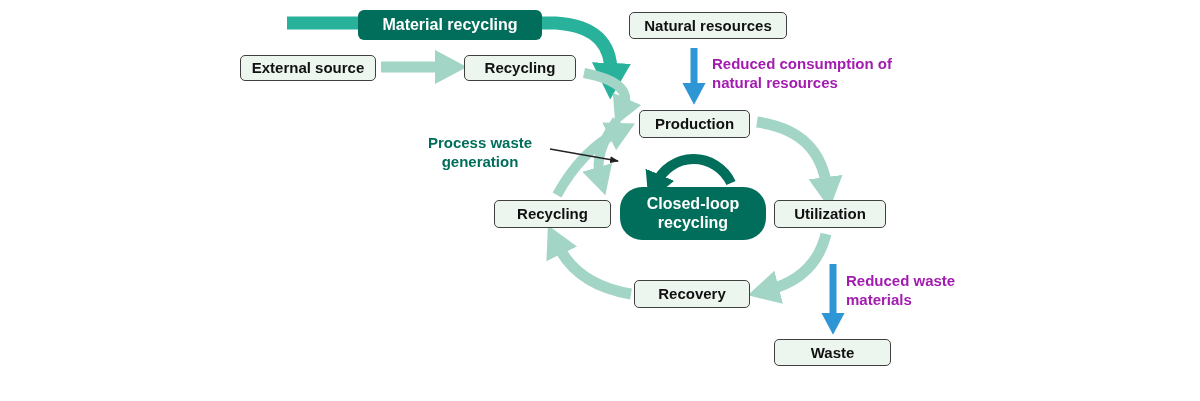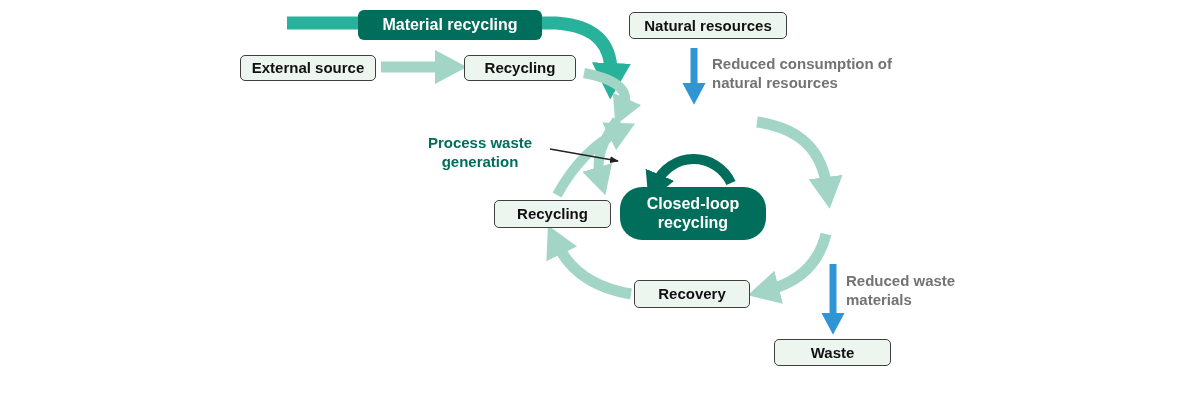--- a/index.html
+++ b/index.html
@@ -8,21 +8,21 @@
   .canvas { position:relative; width:1172px; height:401px; background:#ffffff; overflow:hidden; }
   .arrow-layer { position:absolute; left:0; top:0; width:1200px; height:401px; }
   .node {
     position:absolute; display:flex; align-items:center; justify-content:center;
     background:#edf5ef; border:1.5px solid #3f3f3f; border-radius:5px;
     font-weight:bold; font-size:15px; color:#111; text-align:center; line-height:1.15;
   }
   .node.dark { background:#006e5a; border:none; color:#fff; border-radius:6px; }
   .ml { white-space:pre-line; }
   .ann { position:absolute; font-weight:bold; font-size:15px; line-height:1.25; }
-  .ann.blue { color:#737373; text-align:left; }
+  .ann.blue { color:#a21caf; text-align:left; }
   .ann.teal { color:#006e5a; text-align:center; }
 
   
   #n-material    { left:358px; top:10px;  width:184px; height:30px; font-size:16px; }
   #n-natural     { left:629px; top:12px;  width:158px; height:27px; }
   #n-external    { left:240px; top:55px;  width:136px; height:26px; }
   #n-recycling-t { left:464px; top:55px;  width:112px; height:26px; }
   #n-production  { left:639px; top:110px; width:111px; height:28px; }
   #n-recycling-m { left:494px; top:200px; width:117px; height:28px; }
   #n-closedloop  { left:620px; top:187px; width:146px; height:53px; font-size:16px; border-radius:22px; }
@@ -92,30 +92,36 @@
   </div>
 
   <div class="node" id="n-external">
     <span class="ml">External source</span>
   </div>
 
   <div class="node" id="n-recycling-t">
     <span class="ml">Recycling</span>
   </div>
 
+  <div class="node" id="n-production">
+    <span class="ml">Production</span>
+  </div>
 
   <div class="node dark" id="n-closedloop">
     <span class="ml">Closed-loop
 recycling</span>
   </div>
 
   <div class="node" id="n-recycling-m">
     <span class="ml">Recycling</span>
   </div>
 
+  <div class="node" id="n-utilization">
+    <span class="ml">Utilization</span>
+  </div>
 
   <div class="node" id="n-recovery">
     <span class="ml">Recovery</span>
   </div>
 
   <div class="node" id="n-waste">
     <span class="ml">Waste</span>
   </div>
 
   <div class="ann teal ml" id="a-process-waste">Process waste

